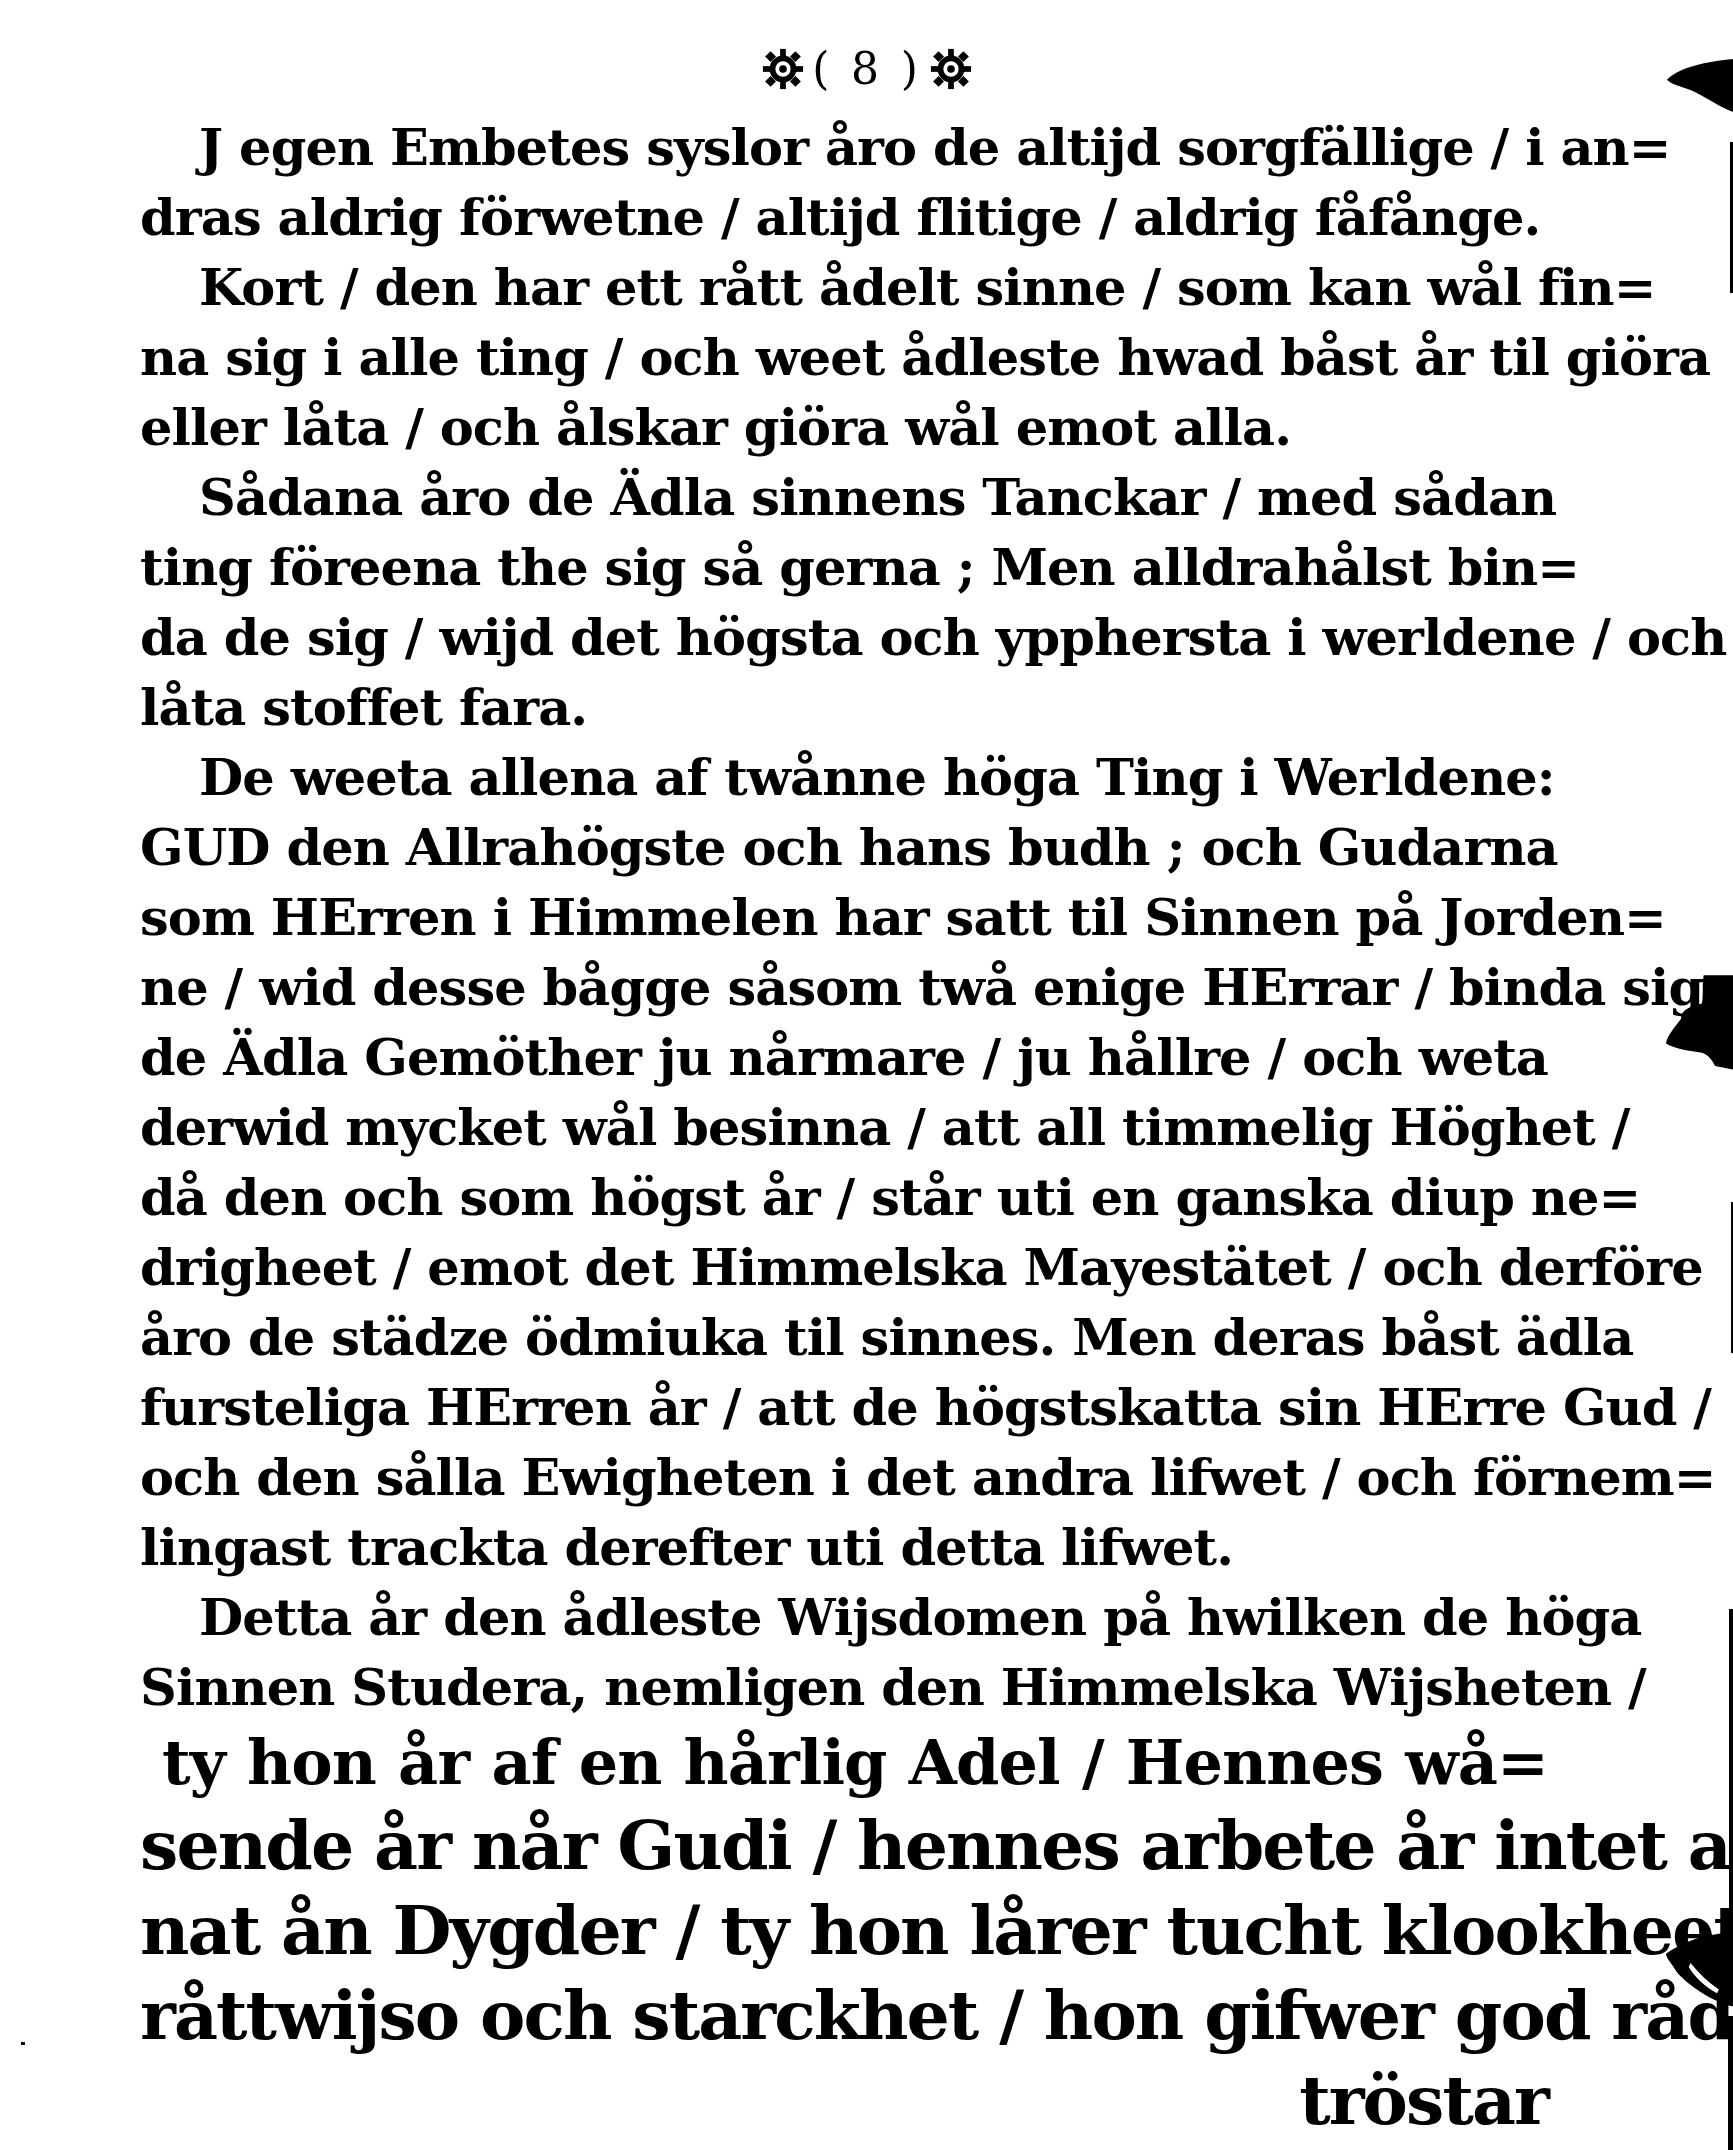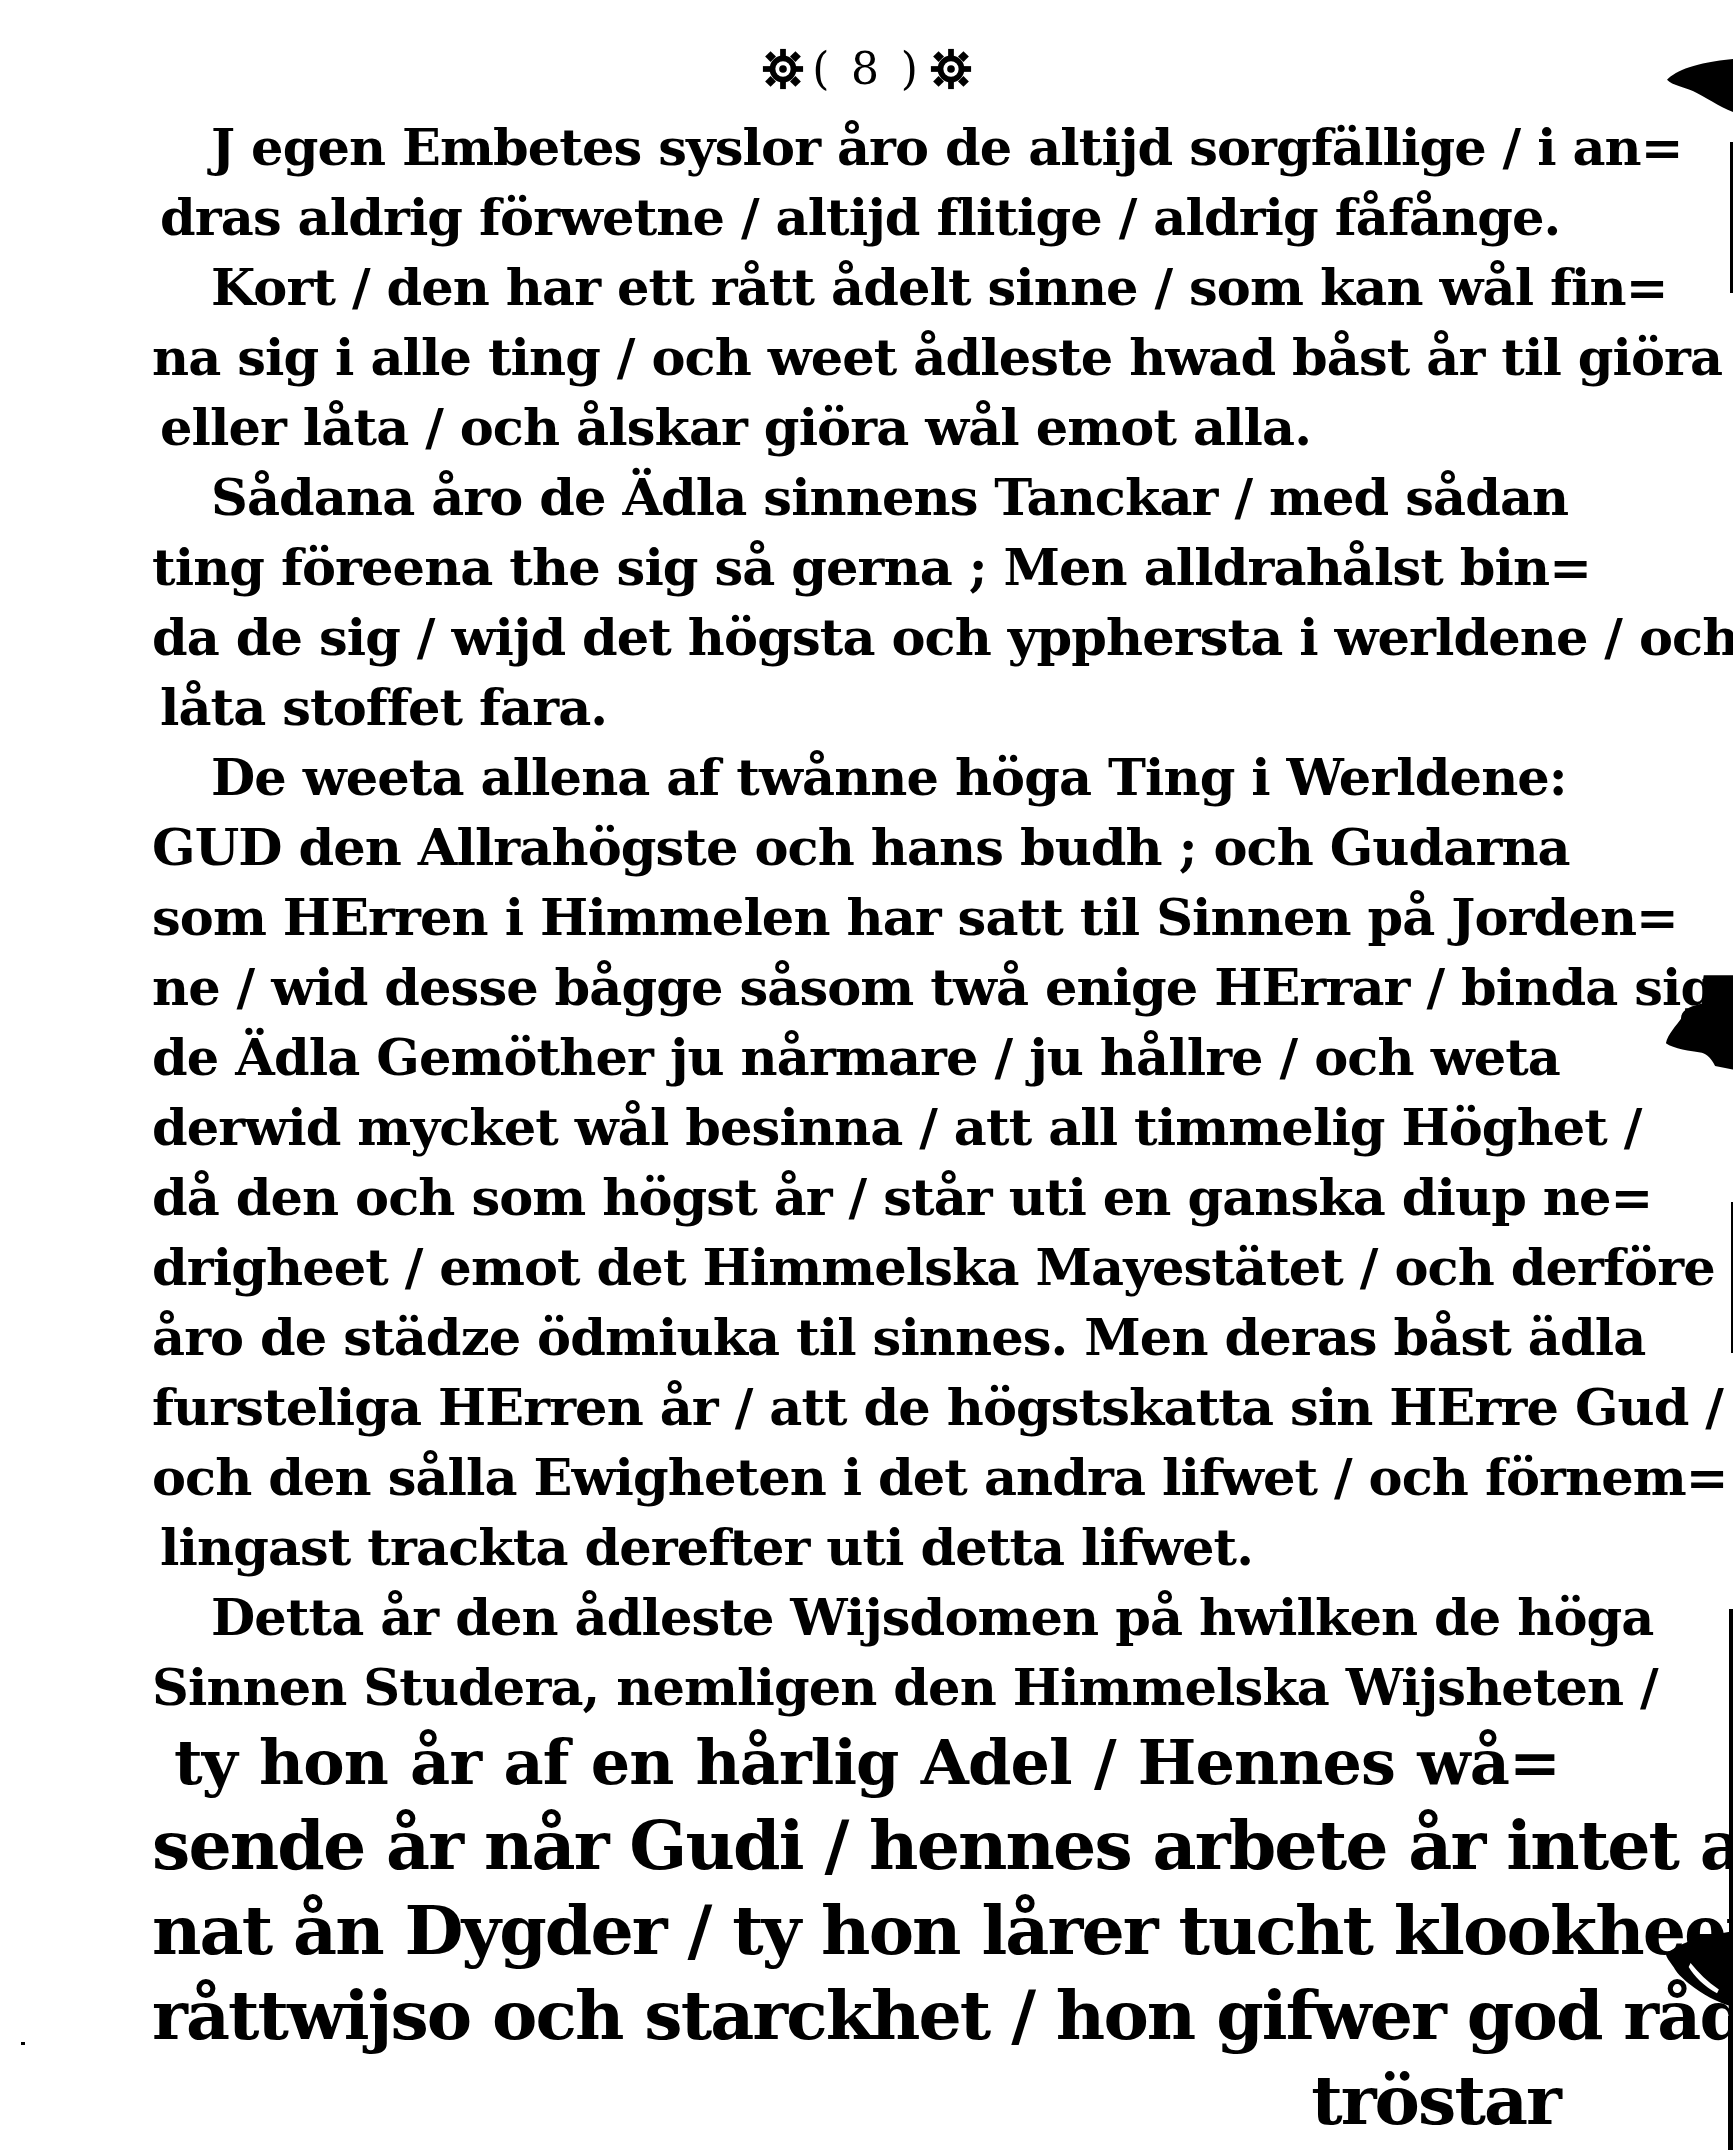--- a/index.html
+++ b/index.html
@@ -40,39 +40,39 @@
       margin-top: -7.6px;
     }
     .header .num {
       font-family: "DejaVu Serif", serif;
       font-weight: normal;
       font-size: 44px;
       padding: 0 7.6px;
     }
     .body-text {
       position: absolute;
-      left: 152px;
+      left: 140px;
       top: 112px;
       width: 1408px;
     }
     .line {
       display: block;
       white-space: nowrap;
       text-align: justify;
       text-align-last: justify;
       font-family: "DejaVu Serif", serif;
       font-weight: bold;
       font-size: 51px;
       height: 70px;
       line-height: 70px;
       transform-origin: left center;
       letter-spacing: -0.9px;
     }
     .line.indent { padding-left: 59px; }
-    .line.last { text-align-last: left; margin-left: 8px; }
+    .line.last { text-align-last: left; }
     .line.large {
       font-size: 62px;
       height: 81px;
       line-height: 81px;
       letter-spacing: -0.9px;
       margin-left: 22px;
     }
     .line.larger {
       font-size: 68px;
       height: 85px;

